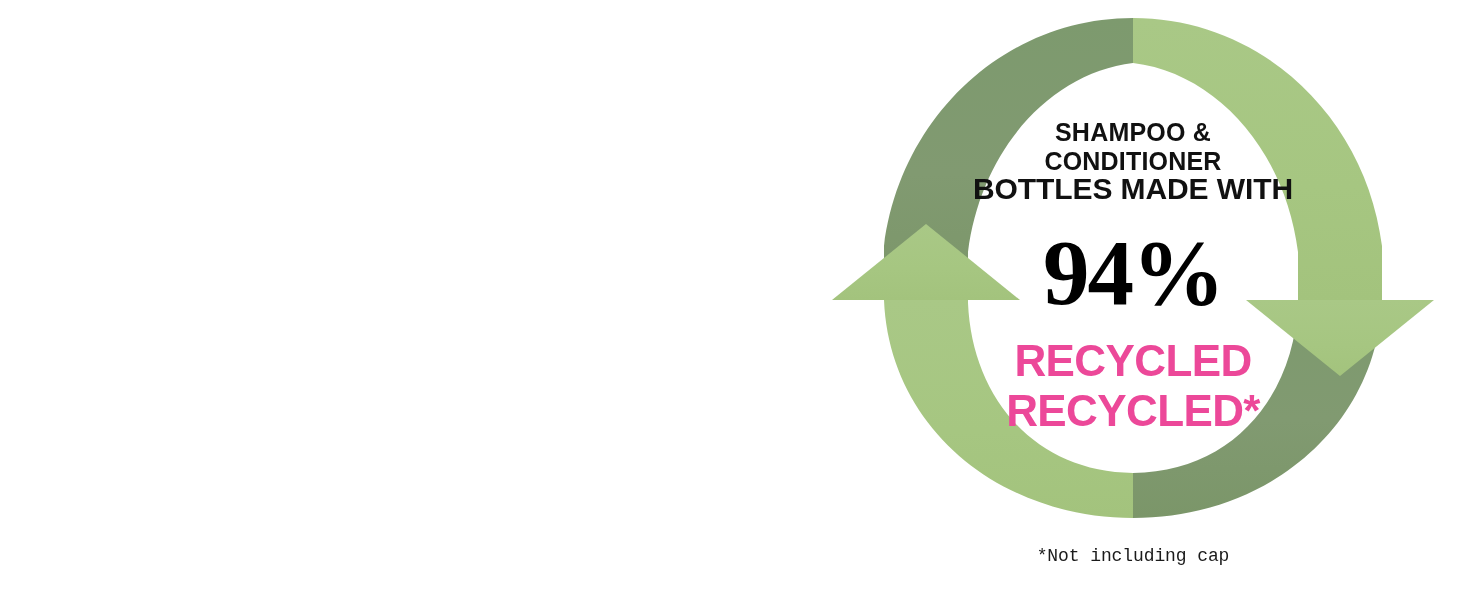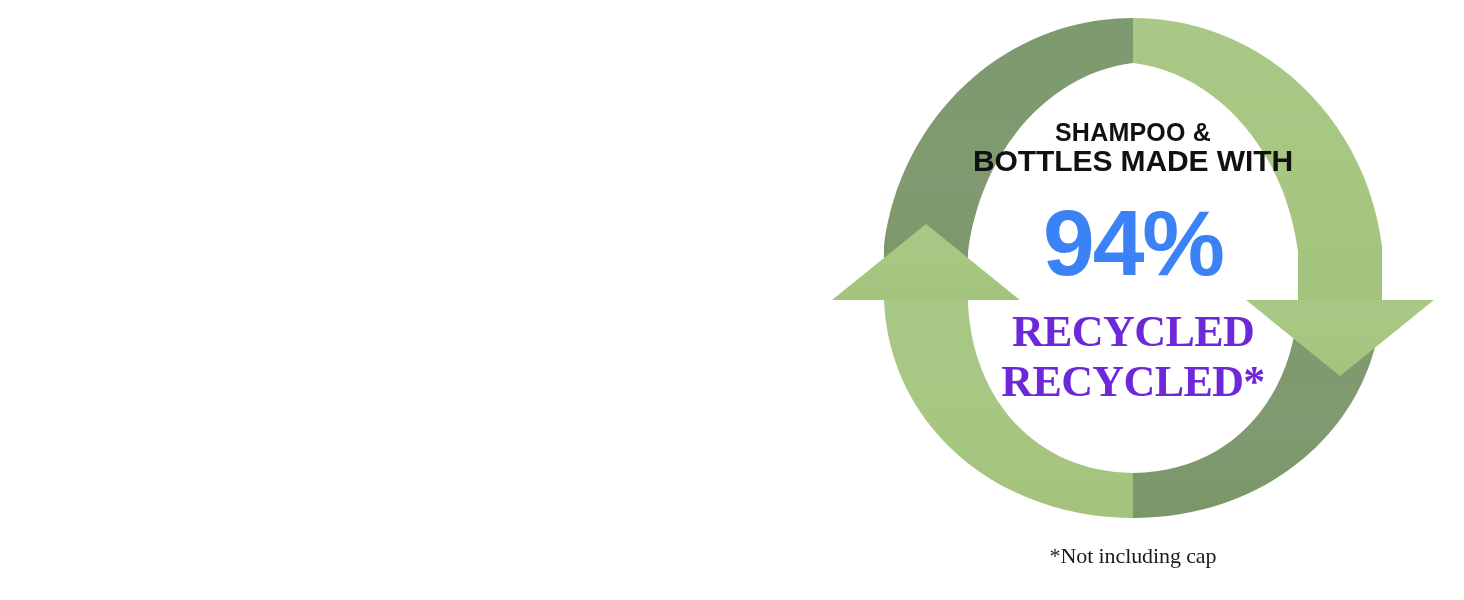--- a/index.html
+++ b/index.html
@@ -53,48 +53,48 @@
     line-height: 28.5px;
     letter-spacing: 0.2px;
     color: #111111;
     white-space: nowrap;
   }
   .lead-line.wide {
     font-size: 30px;
     letter-spacing: -0.1px;
   }
   #big-stat {
-    font-family: Liberation Sans, sans-serif;
+    font-family: Liberation Serif, serif;
     font-weight: bold;
     font-size: 93px;
     line-height: 95px;
     letter-spacing: -2px;
-    color: #3b82f6;
+    color: #000000;
     margin-top: 21px;
   }
   .claim-line {
-    font-family: Liberation Serif, serif;
+    font-family: Liberation Sans, sans-serif;
     font-weight: bold;
     font-size: 44px;
     line-height: 50px;
     letter-spacing: -0.6px;
-    color: #6d28d9;
+    color: #ec4899;
   }
   #claim-block { margin-top: 16px; }
 
   
   #footnote {
     position: absolute;
     left: 953px;
     top: 540px;
     width: 360px;
     text-align: center;
-    font-family: Liberation Serif, serif;
+    font-family: Liberation Mono, monospace;
     font-weight: normal;
-    font-size: 22px;
+    font-size: 18px;
     line-height: 32px;
     color: #1b1b1b;
     letter-spacing: -0.1px;
   }
 </style>
 </head>
 <body>
 
 <div id="stage">
 
@@ -157,20 +157,21 @@
       </g>
 
       <g>
         <path d="M 522 300 L 616 300 L 522 376 L 428 300 Z" fill="url(#lightGrad)"></path>
       </g>
     </svg>
   </div>
 
   <div id="ring-text">
     <div class="lead-line">SHAMPOO &amp;</div>
+    <div class="lead-line">CONDITIONER</div>
     <div class="lead-line wide">BOTTLES MADE WITH</div>
 
     <div id="big-stat">94%</div>
 
     <div id="claim-block">
       <div class="claim-line">RECYCLED</div>
       <div class="claim-line">RECYCLED*</div>
     </div>
   </div>
 

